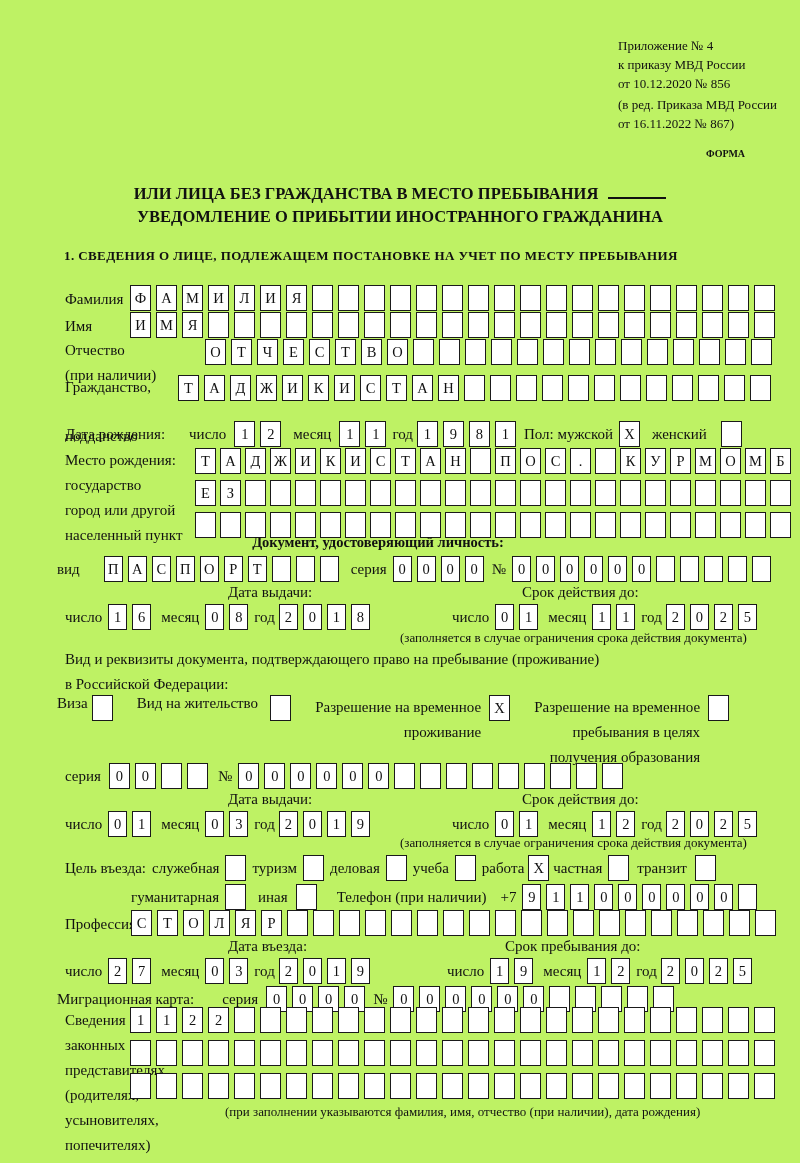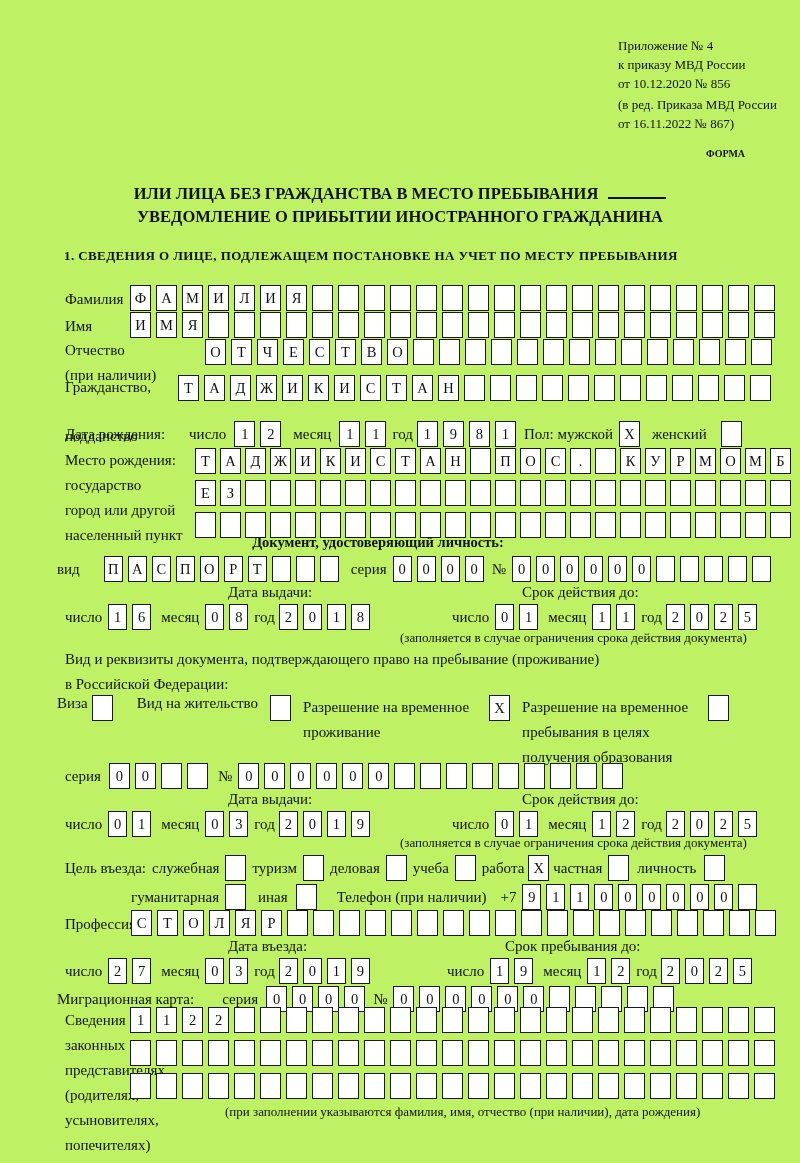--- a/index.html
+++ b/index.html
@@ -11,21 +11,21 @@
   .lbl{font-size:15px;white-space:nowrap}
   .note{font-size:13px;white-space:nowrap}
   .row{display:flex;align-items:center}
   .rowtop{display:flex;align-items:flex-start}
   .cells{display:inline-flex;gap:5px}
   .cell{flex:0 0 auto;box-sizing:border-box;width:21px;height:26px;border:1.6px solid #1a1a1a;
         display:inline-flex;align-items:center;justify-content:center;font-size:14.5px;background:#fff}
   .n .cell{width:19px}
   .tight{gap:4px}
   .title{font-size:16.5px;line-height:23px}
-  .center{text-align:left;line-height:25px}
+  .center{text-align:right;line-height:25px}
   .uline{display:inline-block;width:58px;height:2px;background:#111;margin-left:10px}
   .ml4{margin-left:4px}.ml6{margin-left:6px}.ml8{margin-left:8px}.ml10{margin-left:10px}
   .ml12{margin-left:12px}.ml14{margin-left:14px}.ml20{margin-left:20px}
   .ml24{margin-left:24px}.ml28{margin-left:28px}
 </style>
 </head>
 <body>
 
 <div class="page">
 
@@ -451,21 +451,21 @@
     <span class="lbl ml6">туризм</span>
     <span class="cell ml6"></span>
     <span class="lbl ml6">деловая</span>
     <span class="cell ml6"></span>
     <span class="lbl ml6">учеба</span>
     <span class="cell ml6"></span>
     <span class="lbl ml6">работа</span>
     <span class="cell ml4">X</span>
     <span class="lbl ml4">частная</span>
     <span class="cell ml6"></span>
-    <span class="lbl ml8">личность</span>
+    <span class="lbl ml8">транзит</span>
     <span class="cell ml8"></span>
   </div>
 
   <div class="abs row" style="left:131px;top:884px">
     <span class="lbl">гуманитарная</span>
     <span class="cell ml6"></span>
     <span class="lbl ml12">иная</span>
     <span class="cell ml8"></span>
     <span class="lbl ml20">Телефон (при наличии)</span>
     <span class="lbl ml14">+7</span>

